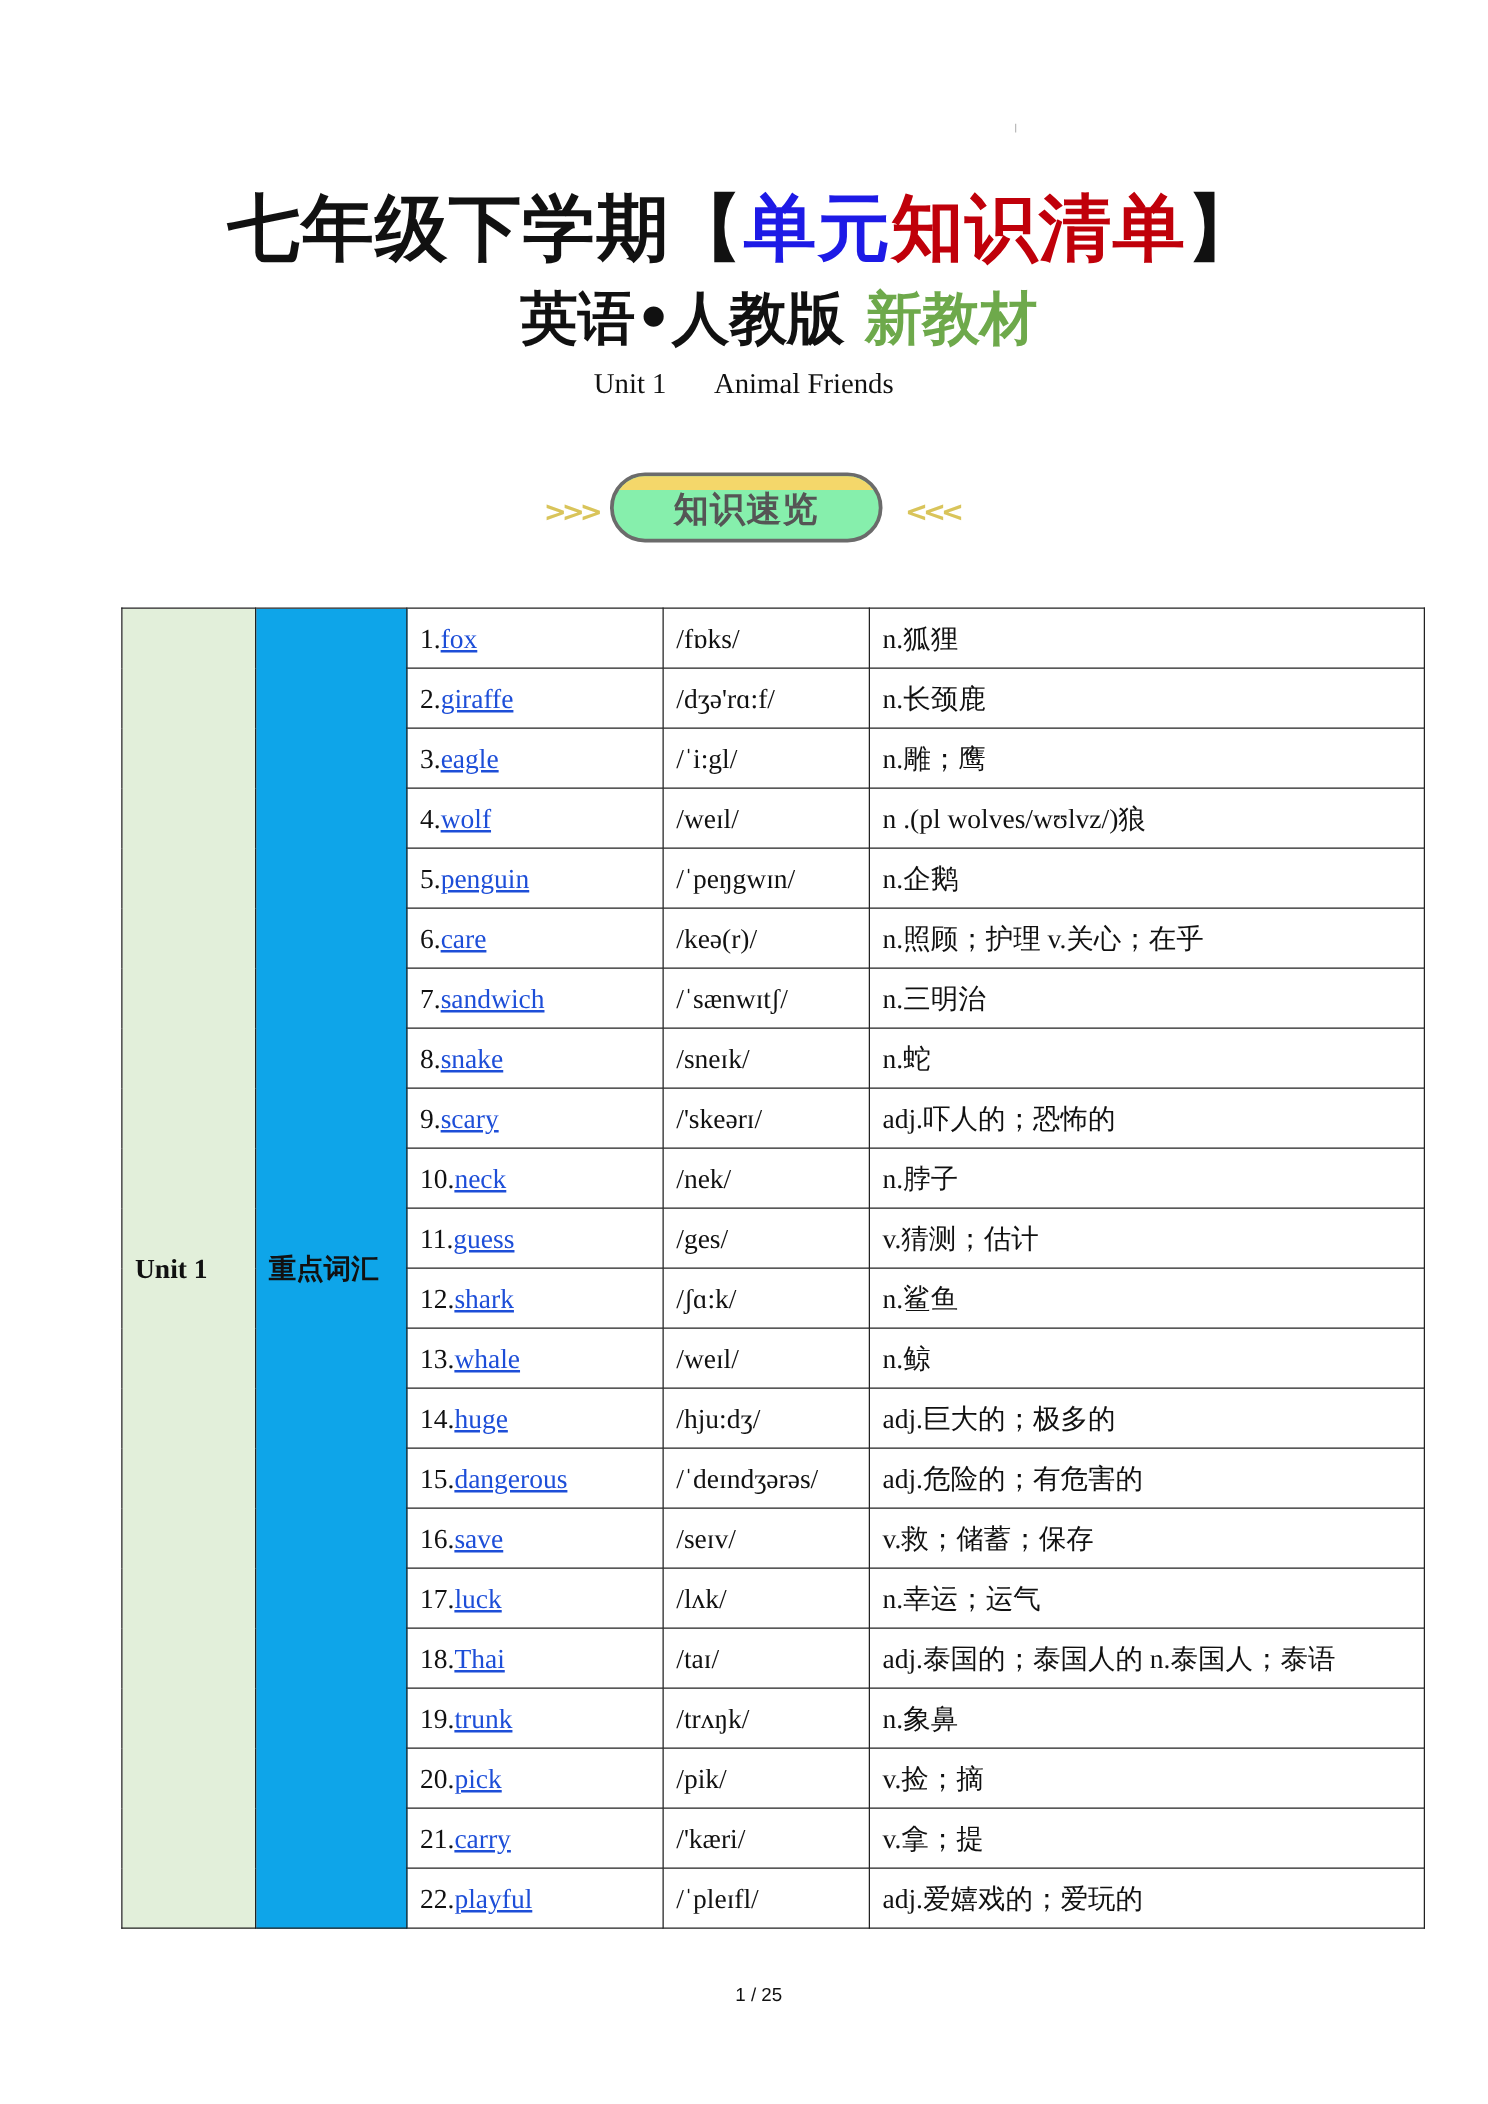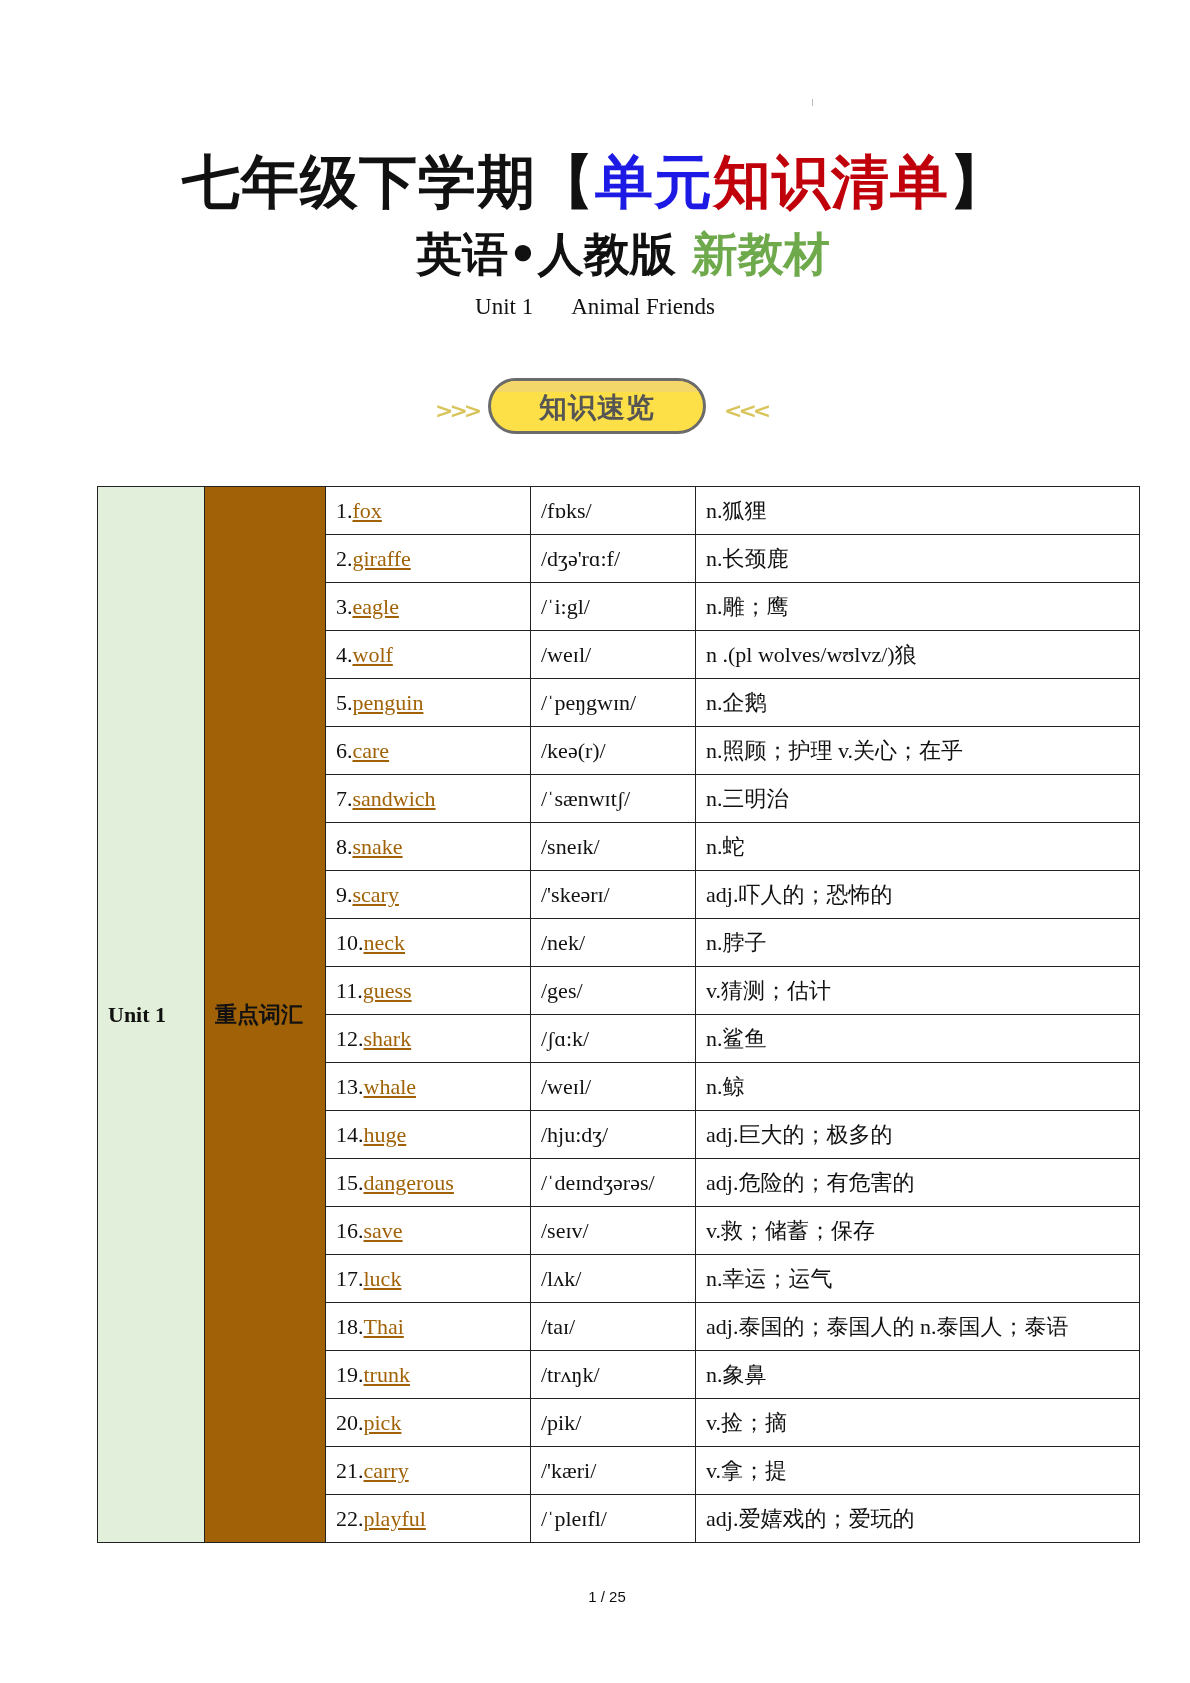--- a/index.html
+++ b/index.html
@@ -8,32 +8,32 @@
   .title .blue { color:#1d1ae6; }
   .title .red { color:#c0000a; }
   .subtitle { position:absolute; left:0; width:1190px; top:226px; text-align:center; font-family:"DejaVu Sans", "Liberation Sans", sans-serif; font-weight:bold; font-size:46px; line-height:56px;padding-left:28px; }
   .subtitle .green { color:#6ea94b; margin-left:16px; }
   .unit-line { position:absolute; left:0; width:1190px; top:294px; text-align:center; font-family:"Liberation Serif", serif; font-weight:normal; font-size:23px; }
   .unit-line span + span { margin-left:38px; }
   .badge-wrap { position:absolute; top:378px; left:0; width:1190px; height:60px; }
   .arrows { position:absolute; top:20px; font-size:22px; font-weight:bold; color:#d9c45a; letter-spacing:-4px; font-family:"DejaVu Sans", sans-serif; }
   .arrows.left { left:435px; }
   .arrows.right { left:724px; }
-  .badge { position:absolute; left:488px; top:0; width:218px; height:56px; border:3px solid #6b6b6b; border-radius:30px; box-sizing:border-box; background:#fde047; overflow:hidden; }
+  .badge { position:absolute; left:488px; top:0; width:218px; height:56px; border:3px solid #6b6b6b; border-radius:30px; box-sizing:border-box; background:#86efac; overflow:hidden; }
   .badge::before { content:""; position:absolute; left:-3px; right:-3px; top:-3px; height:14px; background:#f4d76a; border-radius:30px 30px 0 0; }
   .badge-text { position:absolute; left:0; right:0; top:8px; text-align:center; font-family:"DejaVu Sans", sans-serif; font-weight:bold; font-size:28px; color:#555; letter-spacing:1px; }
   table.vocab { position:absolute; left:97px; top:486px; border-collapse:collapse; width:1043px; }
   table.vocab td { border:1.5px solid #222; height:47px; padding:0 10px; font-size:22px; vertical-align:middle; }
   td.unit { width:86px; background:#e2efda; font-weight:bold; font-size:21px; padding-left:10px; }
-  td.cat { width:100px; background:#a16207; font-family:Liberation Sans, sans-serif; font-weight:bold; font-size:21px; padding:0 4px 14px 12px; }
+  td.cat { width:100px; background:#0ea5e9; font-family:Liberation Sans, sans-serif; font-weight:bold; font-size:21px; padding:0 4px 14px 12px; }
   td.word { width:184px; }
   td.phon { width:144px;margin-left:28px; }
   td.mean { }
   .num { color:#111; }
-  .link { color:#a16207; text-decoration:underline; }
+  .link { color:#1d4ed8; text-decoration:underline; }
   .page-num { position:absolute; top:1588px; left:12px; width:1190px; text-align:center; font-family:"Liberation Sans", sans-serif; font-size:15px; }
   .tick { position:absolute; left:812px; top:99px; width:1px; height:7px; background:#bbb; }
 </style>
 </head>
 <body>
 
 <div class="tick"></div>
 
 <div class="title">
   <span>七年级下学期【</span><span class="blue">单元</span><span class="red">知识清单</span><span>】</span>

